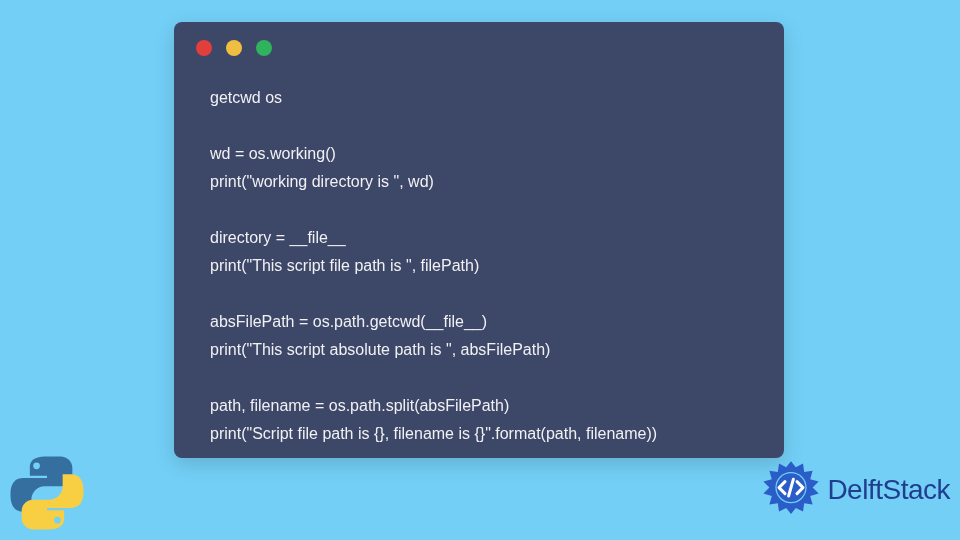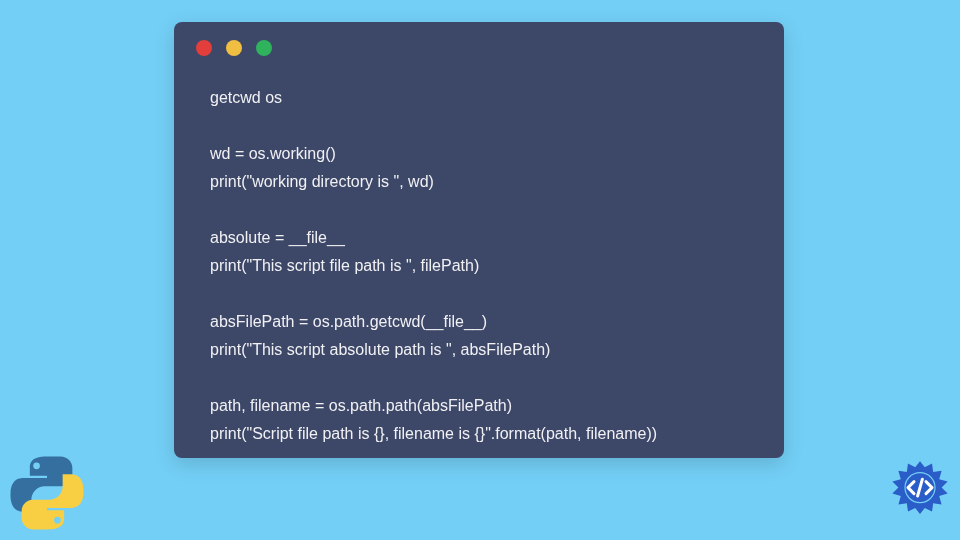--- a/index.html
+++ b/index.html
@@ -96,27 +96,27 @@
     <div class="titlebar">
       <div class="dot red"></div>
       <div class="dot yellow"></div>
       <div class="dot green"></div>
     </div>
     <div class="code-body"><span>getcwd os</span>
 <span></span>
 <span>wd = os.working()</span>
 <span>print("working directory is ", wd)</span>
 <span></span>
-<span>absolute = __file__</span>
+<span>directory = __file__</span>
 <span>print("This script file path is ", filePath)</span>
 <span></span>
 <span>absFilePath = os.path.getcwd(__file__)</span>
 <span>print("This script absolute path is ", absFilePath)</span>
 <span></span>
-<span>path, filename = os.path.path(absFilePath)</span>
+<span>path, filename = os.path.split(absFilePath)</span>
 <span>print("Script file path is {}, filename is {}".format(path, filename))</span></div>
   </div>
 
   <div class="python-logo">
     <svg viewBox="0 0 110 110" width="82" height="82">
       <path fill="#356f9f" d="M54 6c-18 0-22 7-22 15v11h23v3H23c-9 0-17 5-17 22s7 23 17 23h11V64c0-10 8-18 18-18h22c8 0 15-7 15-15V21c0-8-7-15-16-15H54zM41 14a4.5 4.5 0 1 1 0 9 4.5 4.5 0 0 1 0-9z"></path>
       <path fill="#f8cf43" d="M56 104c18 0 22-7 22-15V78H55v-3h32c9 0 17-5 17-22s-7-23-17-23H76v16c0 10-8 18-18 18H36c-8 0-15 7-15 15v10c0 8 7 15 16 15h19zM69 96a4.5 4.5 0 1 1 0-9 4.5 4.5 0 0 1 0 9z"></path>
     </svg>
   </div>
 
@@ -130,15 +130,16 @@
           <circle cx="50" cy="46" r="24" fill="#2a5dc7"></circle>
         </g>
 
         <g stroke="#ffffff" stroke-width="5" fill="none" stroke-linecap="round" stroke-linejoin="round">
           <polyline points="40,36 30,46 40,56"></polyline>
           <polyline points="60,36 70,46 60,56"></polyline>
           <line x1="54" y1="32" x2="46" y2="60"></line>
         </g>
       </svg>
     </div>
+    <div class="delftstack-text">DelftStack</div>
   </div>
 
 </div>
 
 </body></html>

